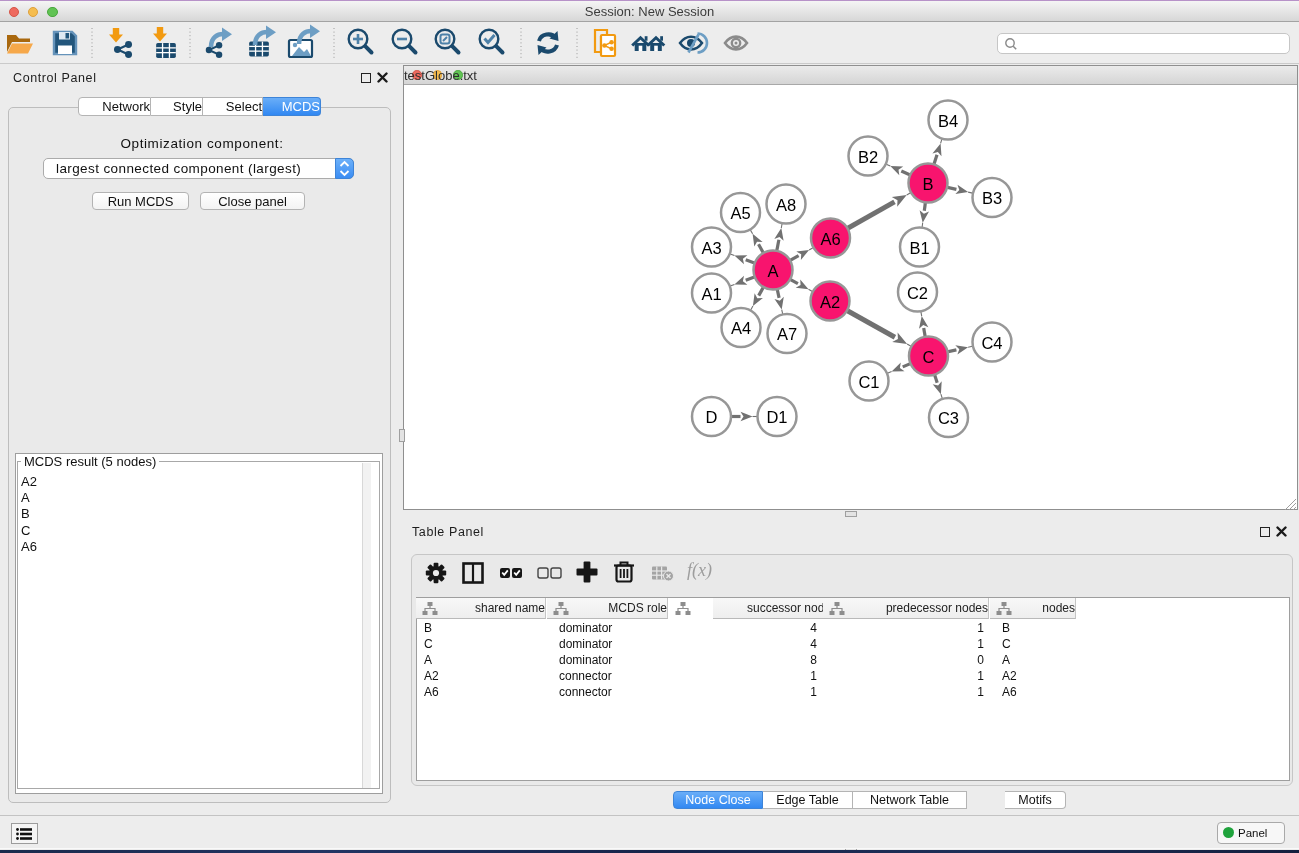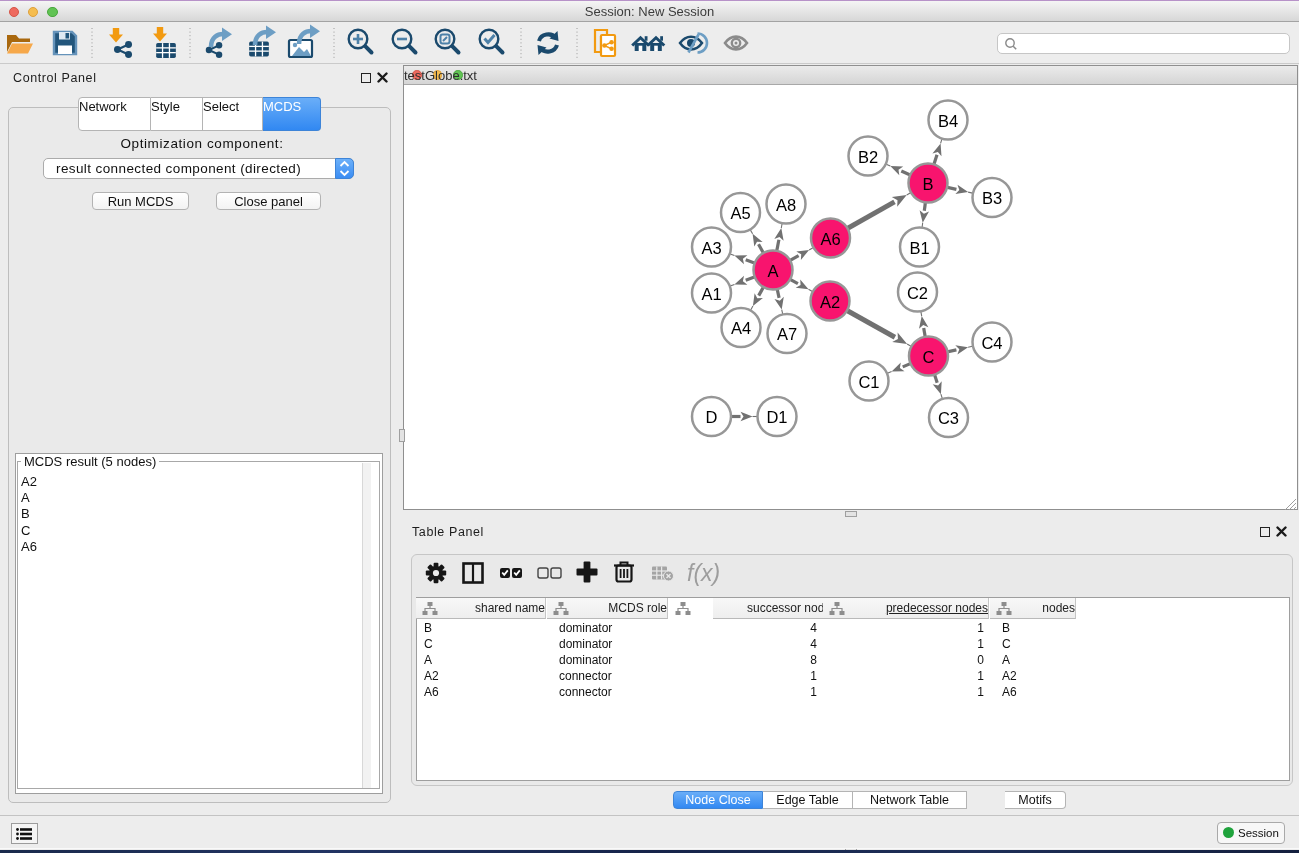--- a/index.html
+++ b/index.html
@@ -1,20 +1,20 @@
 <!DOCTYPE html>
 <html><head><meta charset="utf-8"><style>
 *{margin:0;padding:0;box-sizing:border-box}
 body{width:1299px;height:853px;position:relative;font-family:"Liberation Sans",sans-serif;background:#ececec;overflow:hidden}
 .abs{position:absolute}
 .titlebar{left:0;top:1px;width:1299px;height:21px;background:linear-gradient(#f5f5f5,#d7d7d7);border-bottom:1px solid #a3a3a3}
 .tl{position:absolute;border-radius:50%}
 .paneltitle{font-size:12.5px;color:#1d1d1d;letter-spacing:0.6px}
 .winbox{position:absolute;border:1px solid #8f8f8f;background:#fff}
-.tab{position:absolute;top:97px;height:34px;background:#fff;border:1px solid #b4b4b4;font-size:13px;color:#111;text-align:left;line-height:18px}
+.tab{position:absolute;top:97px;height:19px;background:#fff;border:1px solid #b4b4b4;font-size:13px;color:#111;text-align:right;line-height:18px}
 .btab{position:absolute;top:791px;height:18px;background:#fff;border:1px solid #b4b4b4;font-size:12.5px;color:#111;text-align:center;line-height:17px}
 .blue{background:linear-gradient(#6aaef8,#3188f2);color:#fff;border-color:#3d84d8}
 .btn{position:absolute;background:linear-gradient(#fff,#f3f3f3);border:1px solid #b3b3b3;border-radius:4px;font-size:13px;color:#111;text-align:center}
 .th{position:absolute;top:598px;height:21px;background:linear-gradient(#f8f8f8,#eee);border-right:1px solid #c5c5c5;border-bottom:1px solid #b9b9b9;font-size:12px;color:#222;text-align:right;line-height:21px}
 .tdl{font-size:12px;color:#111;height:16px;line-height:16px}
 .tdr{font-size:12px;color:#111;height:16px;line-height:16px;text-align:right}
 .hicon{position:absolute;border:1.5px solid #222}
 </style></head><body>
 
 <div class="abs" style="left:0;top:0;width:1299px;height:1px;background:#b792c8"></div>
@@ -191,28 +191,28 @@
 
 <div class="abs" style="left:8px;top:107px;width:383px;height:696px;background:#eaeaea;border:1px solid #bdbdbd;border-radius:5px"></div>
 
 <div class="tab" style="left:78px;width:73px;border-radius:4px 0 0 4px">Network</div>
 <div class="tab" style="left:151px;width:52px;border-left:none">Style</div>
 <div class="tab" style="left:203px;width:60px;border-left:none">Select</div>
 <div class="tab blue" style="left:263px;width:58px;border-left:none;border-radius:0 4px 4px 0">MCDS</div>
 
 <div class="abs" style="left:4px;top:136px;width:396px;text-align:center;font-size:13.5px;color:#111;letter-spacing:0.6px">Optimization component:</div>
 <div class="abs" style="left:43px;top:158px;width:311px;height:21px;background:#fff;border:1px solid #ababab;border-radius:5px"></div>
-<div class="abs" style="left:56px;top:161px;font-size:13.5px;color:#111;letter-spacing:0.4px">result connected component (directed)</div>
+<div class="abs" style="left:56px;top:161px;font-size:13.5px;color:#111;letter-spacing:0.4px">largest connected component (largest)</div>
 <div class="abs" style="left:335px;top:158px;width:19px;height:21px;background:linear-gradient(#6cb0f9,#3b8df3);border-radius:0 5px 5px 0;border:1px solid #3d84d8"></div>
 <svg class="abs" style="left:335px;top:158px" width="19" height="21" viewBox="0 0 19 21">
     <path d="M5.5,8 L9.5,4 L13.5,8" fill="none" stroke="#fff" stroke-width="1.8"></path>
     <path d="M5.5,13 L9.5,17 L13.5,13" fill="none" stroke="#fff" stroke-width="1.8"></path>
   </svg>
 <div class="btn" style="left:92px;top:192px;width:97px;height:18px;line-height:17px">Run MCDS</div>
-<div class="btn" style="left:216px;top:192px;width:105px;height:18px;line-height:17px">Close panel</div>
+<div class="btn" style="left:200px;top:192px;width:105px;height:18px;line-height:17px">Close panel</div>
 
 <div class="abs" style="left:15px;top:453px;width:368px;height:341px;background:#fff;border:1px solid #9e9e9e"></div>
 <div class="abs" style="left:17px;top:461px;width:363px;height:328px;border:1px solid #a8a8a8"></div>
 <div class="abs" style="left:21px;top:454px;background:#fff;padding:0 3px;font-size:13px;color:#111">MCDS result (5 nodes)</div>
 <div class="abs" style="left:362px;top:463px;width:9px;height:325px;background:#f2f2f2;border-left:1px solid #d8d8d8"></div>
 <div class="abs" style="left:21px;top:474px;font-size:13px;color:#111;line-height:16.2px">A2<br>A<br>B<br>C<br>A6</div>
 
 <div class="winbox" style="left:403px;top:65px;width:895px;height:445px"></div>
 <div class="abs" style="left:404px;top:66px;width:893px;height:19px;background:linear-gradient(#ebebeb,#d5d5d5);border-bottom:1px solid #a8a8a8"></div>
 <div class="tl" style="left:412px;top:70px;width:9.5px;height:9.5px;background:#ee6a5f;border:0.5px solid #d55548"></div>
@@ -388,21 +388,21 @@
         <rect x="-10" y="-6.5" width="15" height="13" rx="1" fill="#a4a4a4"></rect>
         <line x1="-10" y1="-2" x2="5" y2="-2" stroke="#e9e9e9" stroke-width="1.2"></line>
         <line x1="-10" y1="2.2" x2="5" y2="2.2" stroke="#e9e9e9" stroke-width="1.2"></line>
         <line x1="-5.2" y1="-6.5" x2="-5.2" y2="6.5" stroke="#e9e9e9" stroke-width="1.2"></line>
         <line x1="-0.4" y1="-6.5" x2="-0.4" y2="6.5" stroke="#e9e9e9" stroke-width="1.2"></line>
         <circle cx="6.5" cy="3" r="5" fill="#a4a4a4" stroke="#e9e9e9" stroke-width="1"></circle>
         <path d="M4.5,1 L8.5,5 M8.5,1 L4.5,5" stroke="#e9e9e9" stroke-width="1.4"></path>
       </g>
     </g>
   </svg>
-<div class="abs" style="left:687px;top:560px;width:40px;font-size:23px;color:#9d9d9d;font-family:Liberation Sans, sans-serif;font-style:italic">f(x)</div>
+<div class="abs" style="left:687px;top:560px;width:40px;font-size:18px;color:#9d9d9d;font-family:Liberation Serif, serif;font-style:italic">f(x)</div>
 
 <div class="abs" style="left:416px;top:597px;width:874px;height:184px;background:#fff;border:1px solid #9e9e9e"></div>
 <div class="th" style="left:416px;width:130px;"><span>shared name</span></div>
 <svg class="abs" style="left:422px;top:601px" width="16" height="15" viewBox="0 0 16 15">
     <g transform="translate(8,7.5)">
       <rect x="-2.5" y="-6.5" width="5" height="4" fill="#8d8d8d"></rect>
       <rect x="-7.5" y="2.5" width="5" height="4" fill="#8d8d8d"></rect>
       <rect x="2.5" y="2.5" width="5" height="4" fill="#8d8d8d"></rect>
       <path d="M0,-2.5 L0,0 M-5,2.5 L-5,0 L5,0 L5,2.5" fill="none" stroke="#8d8d8d" stroke-width="1.2"></path>
     </g>
@@ -418,21 +418,21 @@
   </svg>
 <div class="th" style="left:669px;width:125px;margin-left:44px;"><span>successor nodes</span></div>
 <svg class="abs" style="left:675px;top:601px" width="16" height="15" viewBox="0 0 16 15">
     <g transform="translate(8,7.5)">
       <rect x="-2.5" y="-6.5" width="5" height="4" fill="#8d8d8d"></rect>
       <rect x="-7.5" y="2.5" width="5" height="4" fill="#8d8d8d"></rect>
       <rect x="2.5" y="2.5" width="5" height="4" fill="#8d8d8d"></rect>
       <path d="M0,-2.5 L0,0 M-5,2.5 L-5,0 L5,0 L5,2.5" fill="none" stroke="#8d8d8d" stroke-width="1.2"></path>
     </g>
   </svg>
-<div class="th" style="left:823px;width:166px;text-decoration:underline;"><span>predecessor nodes</span></div>
+<div class="th" style="left:823px;width:166px;"><span>predecessor nodes</span></div>
 <svg class="abs" style="left:829px;top:601px" width="16" height="15" viewBox="0 0 16 15">
     <g transform="translate(8,7.5)">
       <rect x="-2.5" y="-6.5" width="5" height="4" fill="#8d8d8d"></rect>
       <rect x="-7.5" y="2.5" width="5" height="4" fill="#8d8d8d"></rect>
       <rect x="2.5" y="2.5" width="5" height="4" fill="#8d8d8d"></rect>
       <path d="M0,-2.5 L0,0 M-5,2.5 L-5,0 L5,0 L5,2.5" fill="none" stroke="#8d8d8d" stroke-width="1.2"></path>
     </g>
   </svg>
 <div class="th" style="left:990px;width:86px;"><span>nodes</span></div>
 <svg class="abs" style="left:996px;top:601px" width="16" height="15" viewBox="0 0 16 15">
@@ -481,14 +481,14 @@
       <circle cx="1.5" cy="1.5" r="1.4"></circle>
       <rect x="4" y="0.2" width="12" height="2.6"></rect>
       <circle cx="1.5" cy="6" r="1.4"></circle>
       <rect x="4" y="4.7" width="12" height="2.6"></rect>
       <circle cx="1.5" cy="10.5" r="1.4"></circle>
       <rect x="4" y="9.2" width="12" height="2.6"></rect>
     </g>
   </svg>
 <div class="abs" style="left:1217px;top:822px;width:68px;height:22px;background:#f7f7f7;border:1px solid #a9a9a9;border-radius:4px"></div>
 <div class="abs" style="left:1223px;top:827px;width:11px;height:11px;border-radius:50%;background:#1fa33c"></div>
-<div class="abs" style="left:1238px;top:827px;font-size:11.5px;color:#111">Session</div>
+<div class="abs" style="left:1238px;top:827px;font-size:11.5px;color:#111">Panel</div>
 
 <div class="abs" style="left:0;top:850px;width:1299px;height:3px;background:linear-gradient(90deg,#1a2a4c,#223463 25%,#16244a 50%,#1e2f58 75%,#141f3e)"></div>
 </body></html>

